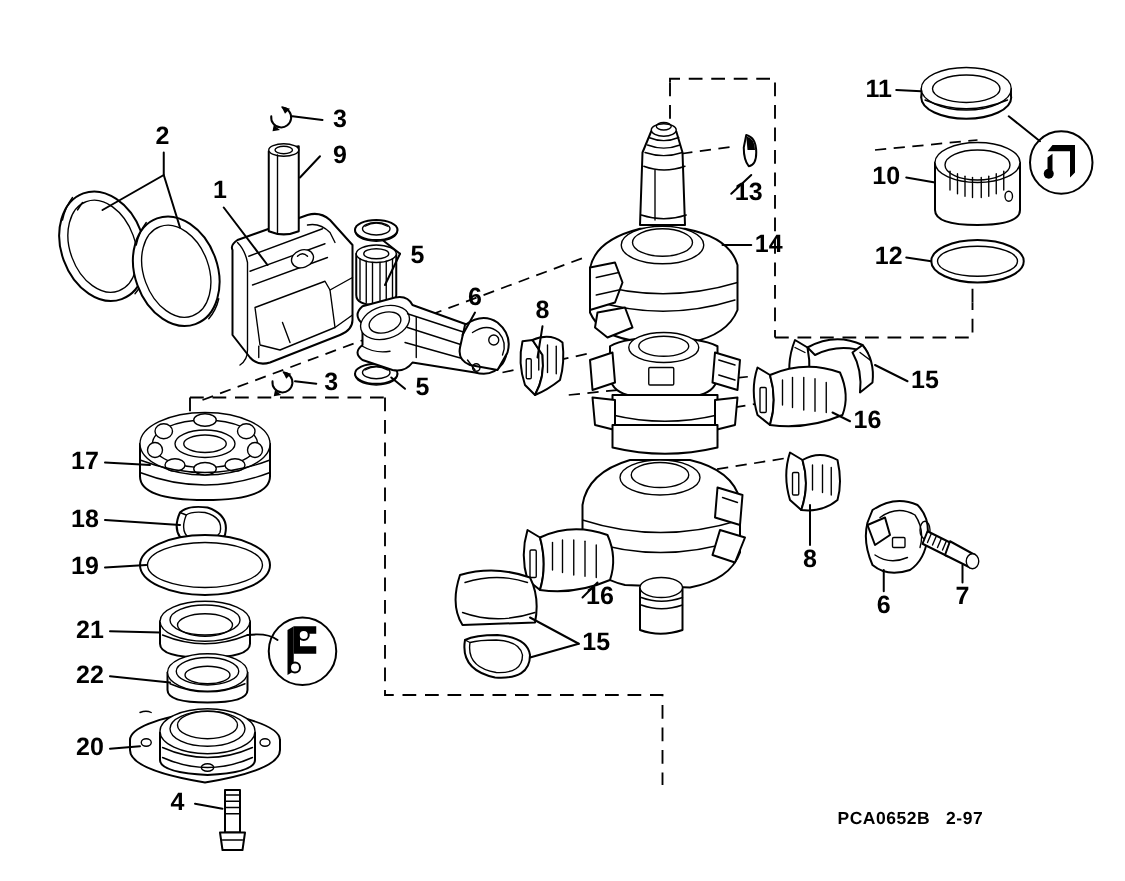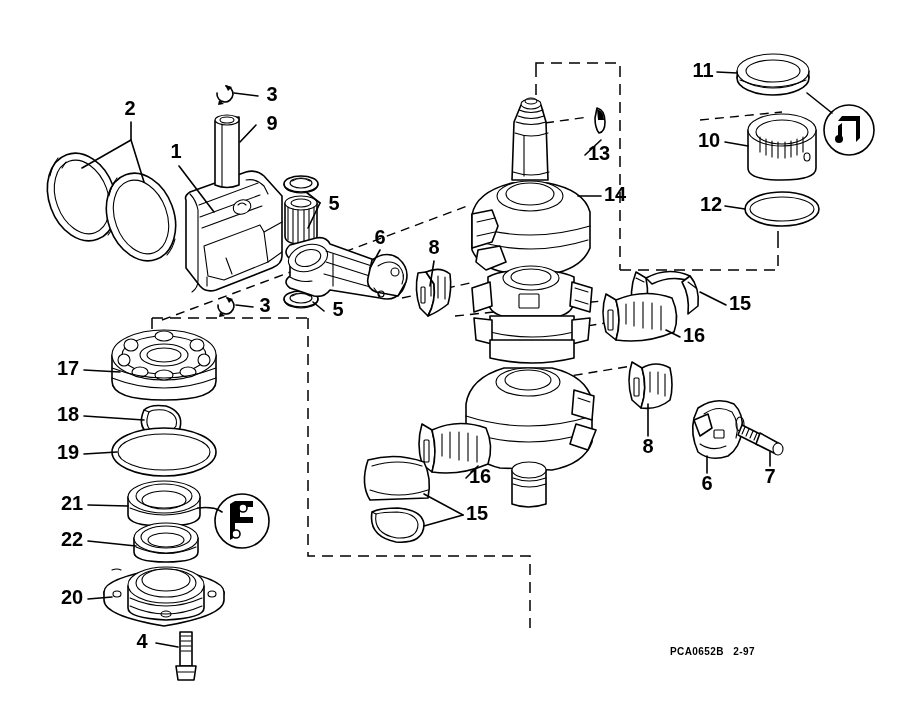--- a/index.html
+++ b/index.html
@@ -20,21 +20,21 @@
   .ld{stroke:#000;stroke-width:1.6;fill:none;stroke-linecap:round;}
   .dash{stroke:#000;stroke-width:1.5;fill:none;stroke-dasharray:11 7;stroke-linecap:butt;}
   .dashthin{stroke:#000;stroke-width:1.4;fill:none;stroke-dasharray:9 6;}
   .ol{stroke:#000;fill:none;stroke-width:1.6;stroke-linejoin:round;stroke-linecap:round;}
   .ol-t{stroke:#000;fill:none;stroke-width:1.1;stroke-linejoin:round;stroke-linecap:round;}
   .ol-f{stroke:#000;fill:#fff;stroke-width:1.6;stroke-linejoin:round;stroke-linecap:round;}
   .ol-ft{stroke:#000;fill:#fff;stroke-width:1.1;stroke-linejoin:round;stroke-linecap:round;}
   .blk{fill:#000;stroke:none;}
   .footer{
     position:absolute;font-family:"Liberation Sans", sans-serif;
-    font-size:10px;font-weight:bold;color:#000;letter-spacing:.4px;
+    font-size:14px;font-weight:bold;color:#000;letter-spacing:.4px;
     white-space:pre;
   }
 </style>
 </head>
 <body>
 
 <div id="sheet">
 
   <svg id="diagram" viewBox="0 0 900 705">
 

